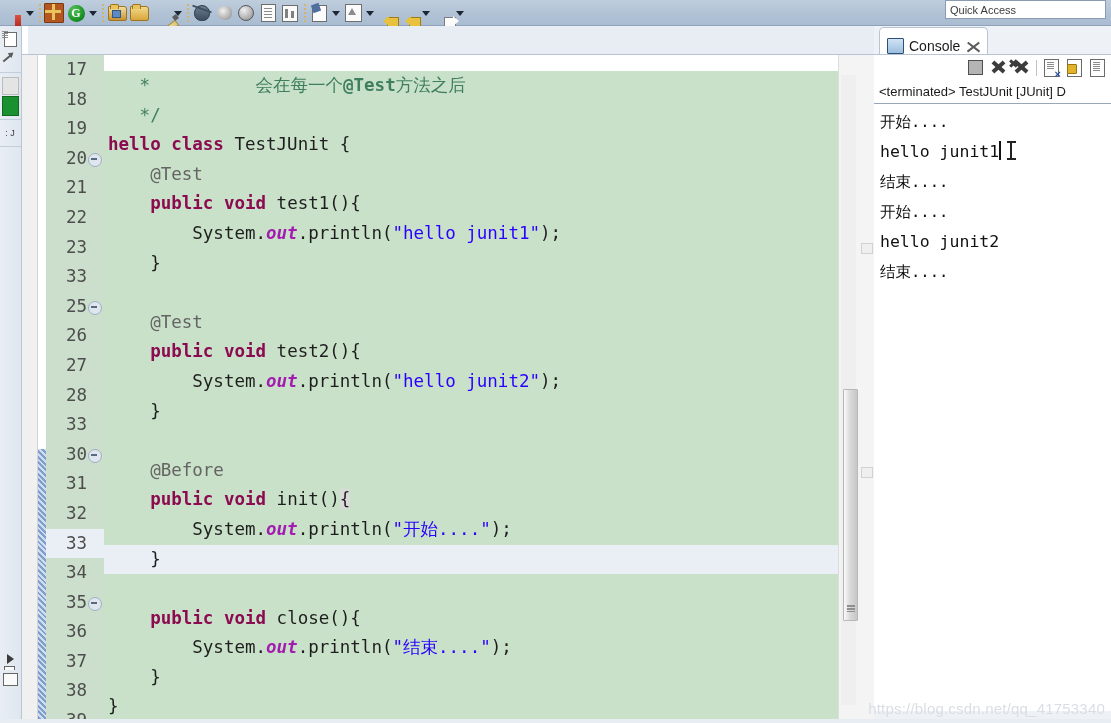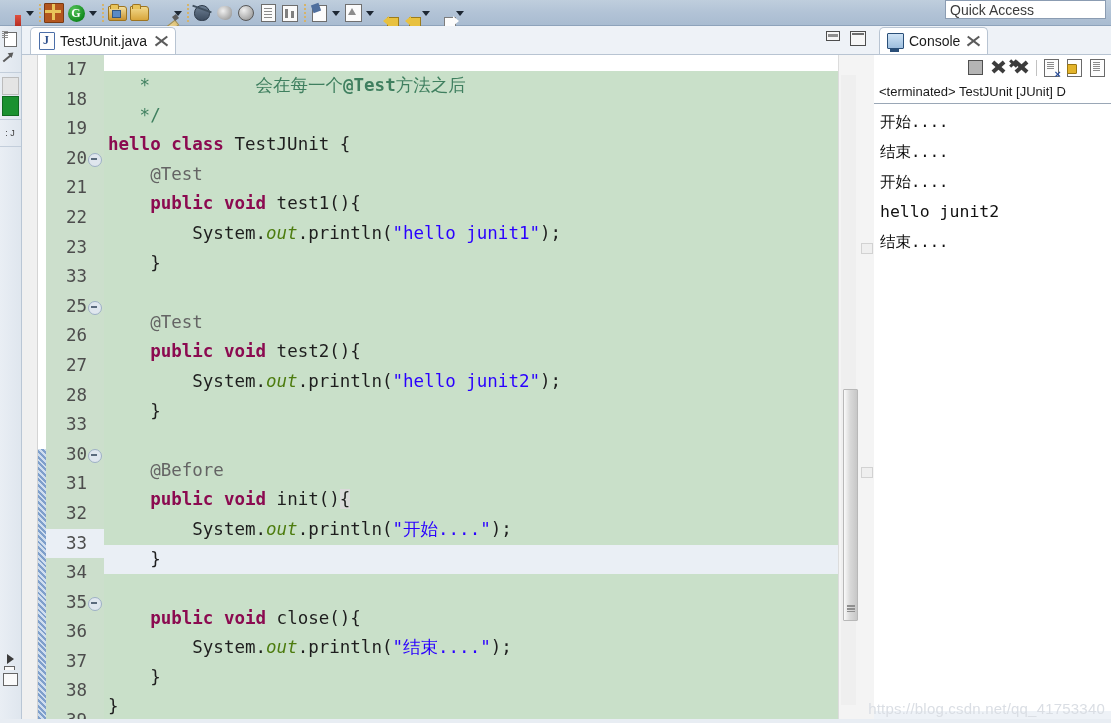--- a/index.html
+++ b/index.html
@@ -148,21 +148,21 @@
   }
 
   
   .quick-access {
     position: absolute; right: 5px; top: 0px;
     width: 161px; height: 19px;
     background: #ffffff;
     border: 1px solid #8b9cb2;
     box-sizing: border-box;
     display: flex; align-items: center; padding-left: 4px;
-    font-size: 14px; color: #3b3b3b;
+    font-size: 11px; color: #3b3b3b;
   }
 
   
   .workbench {
     position:absolute; left:0; top:26px; width:1111px; height:697px;
     background:#e8edf3;
   }
 
   
   .leftbar {
@@ -288,21 +288,21 @@
   }
   .cline {
     height: 29.6px; white-space: pre; padding-left: 4px;
     color:#1e1e1e; position:relative;
   }
   .cline.cur { background:#eaeff5; }
   .kw   { color:#8b0a50; font-weight:bold; }
   .cmt  { color:#3f7f5f; }
   .cmt b{ color:#3f7f5f; font-weight:bold; }
   .str  { color:#2a00ff; }
-  .fld  { color:#4d7c0f; font-style:italic; font-weight:normal; }
+  .fld  { color:#a21caf; font-style:italic; font-weight:bold; }
   .ann  { color:#646464; }
   .ann.hl { background:#d4d4d4; }
 
   
   .ed-scroll-col {
     position:absolute; right:0; top:0; width:36px; height:669px;
     background:#f4f4f4; border-left:1px solid #dcdcdc; box-sizing:border-box;
   }
   .ov-mark {
     position:absolute; left:6px; top:26px; width:11px; height:8px;
@@ -340,21 +340,21 @@
     position:absolute; left:874px; top:0; width:237px; height:697px;
     background:#eef2f7;
   }
   .cs-tabrow {
     position:absolute; left:0; top:0; width:237px; height:28px;
   }
   .cs-tab {
     position:absolute; left:5px; top:1px; height:27px;
     background:#ffffff; border:1px solid #b8c4d2; border-bottom:none;
     border-radius:5px 5px 0 0;
-    display:flex; align-items:center; padding:0 7px 0 7px; box-sizing:border-box;
+    display:flex; align-items:flex-end; padding:0 7px 0 7px; box-sizing:border-box;
   }
   .cs-tab-icon {
     width:15px; height:14px; position:relative; margin-right:5px;
     background: linear-gradient(to bottom,#cfe3f5,#9dbede);
     border:1.5px solid #2a4f78; border-radius:1px;
   }
   .cs-tab-icon::after{
     content:""; position:absolute; left:2px; bottom:-4px; width:9px; height:3px; background:#2a4f78;
   }
   .cs-tab-title{ font-size:14px; color:#1a1a1a; }
@@ -540,31 +540,20 @@
           </div>
         <div class="lb-icon">
             <span class="lb-restore"></span>
           </div>
       </div>
     </div>
 
     <div class="left-white"></div>
 
     <div class="editor-area">
-      <div class="ed-tabrow">
-        <div class="ed-tab">
-          <span class="ed-tab-icon"></span>
-          <span class="ed-tab-title">TestJUnit.java</span>
-          <span class="ed-tab-close"></span>
-        </div>
-        <div class="ed-minmax">
-          <span class="btn-min"></span>
-          <span class="btn-max"></span>
-        </div>
-      </div>
 
       <div class="ed-body">
         <div class="ed-marker-col"></div>
         <div class="ed-changebar"></div>
 
         <div class="ed-gutter">
           <div class="gutter-lines" id="gutter">
               <div class="gln">17</div>
               <div class="gln">18</div>
               <div class="gln">19</div>
@@ -661,20 +650,21 @@
           </span>
         <span class="cs-tbtn">
             <span class="icn-scroll"></span>
           </span>
       </div>
 
       <div class="cs-status">&lt;terminated&gt; TestJUnit [JUnit] D</div>
 
       <div class="cs-output" id="console-output">
           <div class="cs-line cn">开始....</div>
+          <div class="cs-line">hello junit1<span class="caret"></span><span class="ibeam"></span></div>
           <div class="cs-line cn">结束....</div>
           <div class="cs-line cn">开始....</div>
           <div class="cs-line">hello junit2</div>
           <div class="cs-line cn">结束....</div>
         </div>
     </div>
 
   </div>
 
   <div class="wm">https://blog.csdn.net/qq_41753340</div>

